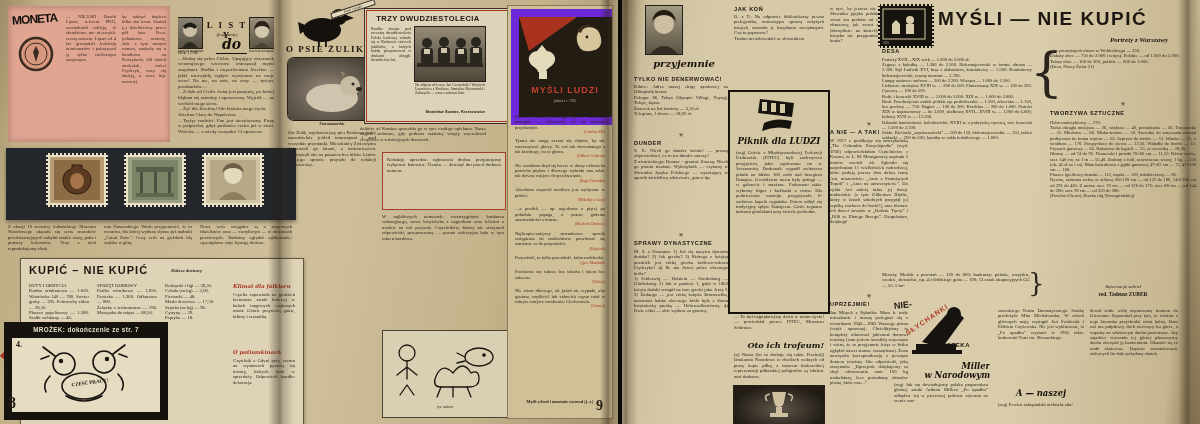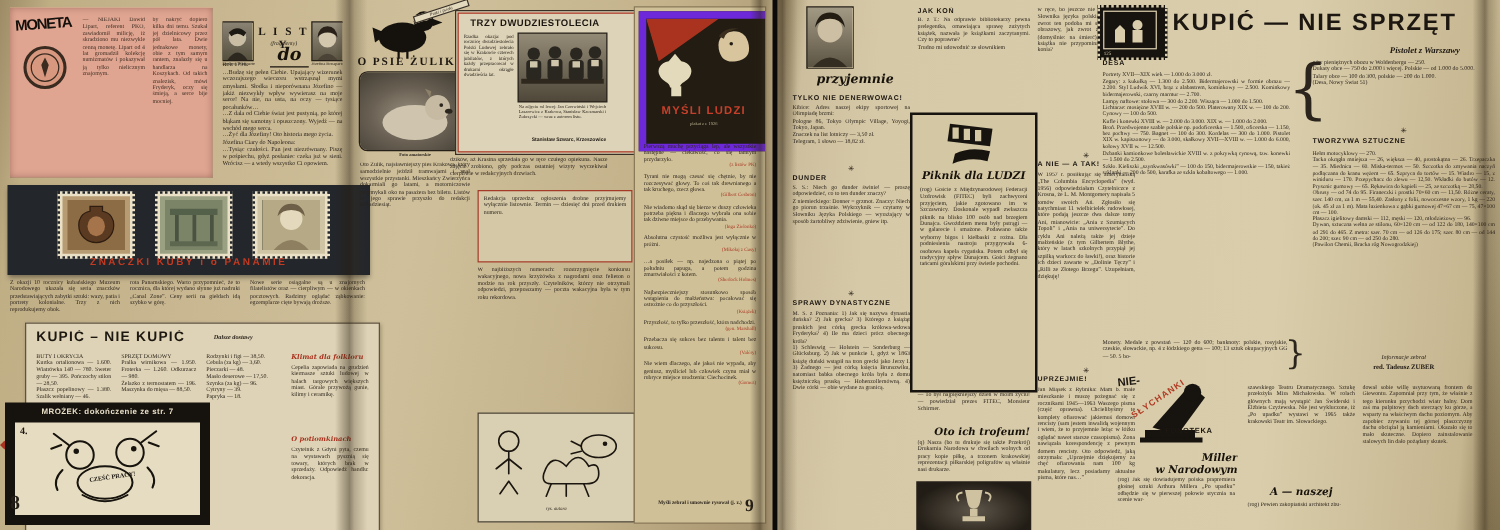--- a/index.html
+++ b/index.html
@@ -103,21 +103,20 @@
       <div class="im" style="background:#cfc4a4;">
         <svg width="54" height="46" viewBox="0 0 54 46">
             <rect x="4" y="3" width="46" height="40" fill="#b4a higher"></rect>
             <rect x="4" y="3" width="46" height="40" fill="#b5a986"></rect>
             <circle cx="27" cy="18" r="9" fill="#e4d9bc"></circle>
             <path d="M16 16 q2 -10 11 -10 t11 10 q-4 -5 -11 -5 t-11 5z" fill="#6e6048"></path>
             <path d="M13 43 q14 -16 28 0z" fill="#8d7f60"></path>
           </svg>
       </div>
     </div>
-    <div class="hd red" style="left:0;top:57px;width:290px;text-align:center;font-size:8px;letter-spacing:2px;color:#c23a22;">ZNACZKI KUBY i o PANAMIE</div>
   </div>
   <div class="tiny" style="left:8px;top:224px;width:88px;height:32px;">Z okazji 10 rocznicy kubańskiego Muzeum Narodowego ukazała się seria znaczków przedstawiających zabytki sztuki: wazy, patia i portrety kolonialne. Trzy z nich reprodukujemy obok.</div>
   <div class="tiny" style="left:104px;top:224px;width:88px;height:32px;">rota Panamskiego. Warto przypomnieć, że to rocznica, dla której wydano słynne już nadruki „Canal Zone”. Ceny serii na giełdach idą szybko w górę.</div>
   <div class="tiny" style="left:200px;top:224px;width:92px;height:32px;">Nowe serie osiągalne są u znajomych filatelistów oraz — cierpliwym — w okienkach pocztowych. Radzimy oglądać ząbkowanie: egzemplarze cięte bywają droższe.</div>
 
   <div class="box" style="left:20px;top:258px;width:282px;height:166px;background:#ded3b6;border:1px solid #5f5340;box-shadow:1px 1px 3px rgba(40,25,10,.3);">
     <div class="hd" style="left:8px;top:5px;font-size:11px;letter-spacing:1px;">KUPIĆ – NIE KUPIĆ</div>
     <div class="tiny" style="left:150px;top:9px;width:70px;font-style:italic;font-weight:700;font-size:5px;text-align:left;">Dalsze dostawy</div>
     <div class="tiny pre" style="left:8px;top:24px;width:60px;height:38px;">BUTY I OKRYCIA
 Kurtka ortalionowa — 1.600. Wiatrówka 140 — 780. Sweter gruby — 395. Pończochy stilon — 28,50.
@@ -233,21 +232,21 @@
         <path d="M58 56 l-4 10 m16 -10 l0 10 m14 -10 l4 10"></path>
         <ellipse cx="96" cy="26" rx="14" ry="9"></ellipse>
           <path d="M82 26 l-8 -4 m8 8 l-8 2"></path>
           <circle cx="101" cy="24" r="1.2" fill="#1b160f"></circle>
       </g>
     </svg>
     <div class="tinyc" style="left:0;top:74px;width:124px;font-style:italic;font-size:3.8px;">rys. autora</div>
   </div>
 
   <div class="box" style="left:508px;top:6px;width:104px;height:412px;background:#cfc097;box-shadow:0 0 0 1px #8a7a58;">
-    <div class="box" style="left:3px;top:3px;width:98px;height:100px;background:#221c13;border:6px solid #6d28d9;">
+    <div class="box" style="left:3px;top:3px;width:98px;height:100px;background:#221c13;border:8px solid #6d28d9;">
       <svg width="92" height="66" viewBox="0 0 92 66">
         <polygon points="0,0 58,0 10,34" fill="#aa3320"></polygon>
         <path d="M70 10 q-14 2 -12 14 t14 10 q12 -2 10 -13 t-12 -11z" fill="#d8c59d"></path>
         <path d="M58 14 q6 -8 16 -6 q-10 1 -12 8z" fill="#3c2f1d"></path>
         <circle cx="68" cy="20" r="1.4" fill="#221c13"></circle>
         <path d="M18 34 c-7 1 -10 7 -7 12 c2 4 8 5 8 9 h8 c0 -4 6 -5 8 -9 c3 -5 0 -11 -7 -12 l-5 -6z" fill="#e3dabb"></path>
         <rect x="20" y="54" width="8" height="8" fill="#e3dabb"></rect>
       </svg>
       <div class="hd red" style="left:0;top:68px;width:92px;text-align:center;font-size:9px;letter-spacing:1px;color:#c5402a;">MYŚLI LUDZI</div>
       <div class="tinyc" style="left:0;top:82px;width:92px;color:#b9ad8a;font-size:3.6px;">plakat z r. 1926</div>
@@ -334,22 +333,22 @@
 
   <div class="box" style="left:256px;top:4px;width:52px;height:40px;background:#17130f;border:2px dotted #d9cdab;">
     <svg width="48" height="36" viewBox="0 0 48 36">
       <rect x="3" y="3" width="42" height="30" fill="none" stroke="#d9cdab" stroke-width="1"></rect>
       <path d="M12 28 v-10 l4 -4 4 4 v10z" fill="#d9cdab"></path>
       <circle cx="30" cy="14" r="4" fill="#d9cdab"></circle>
         <rect x="26" y="18" width="8" height="10" fill="#d9cdab"></rect>
     </svg>
     <div style="position:absolute;left:3px;bottom:1px;font-size:4px;color:#d9cdab;">125</div>
   </div>
-  <div class="hd" style="left:316px;top:8px;width:240px;font-size:19px;letter-spacing:1.5px;">KUPIĆ — NIE SPRZĘT</div>
-  <div class="hd" style="left:400px;top:36px;width:146px;text-align:right;font-style:italic;font-size:7px;font-family:'Liberation Serif',serif;">Pistolet z Warszawy</div>
+  <div class="hd" style="left:316px;top:8px;width:240px;font-size:19px;letter-spacing:1.5px;">MYŚLI — NIE KUPIĆ</div>
+  <div class="hd" style="left:400px;top:36px;width:146px;text-align:right;font-style:italic;font-size:7px;font-family:'Liberation Serif',serif;">Portrety z Warszawy</div>
 
   <div class="hd caps" style="left:260px;top:48px;width:60px;">DESA</div>
   <div class="tiny pre" style="left:260px;top:57px;width:150px;height:212px;font-size:4.55px;">Portrety XVII—XIX wiek — 1.000 do 3.000 zł.
 Zegary: z kukułką — 1.300 do 2.500. Bidermajerowski w formie obrazu — 2.200. Styl Ludwik XVI, brąz z alabastrem, kominkowy — 2.500. Kominkowy bidermajerowski, czarny marmur — 2.700.
 Lampy naftowe: stołowa — 300 do 2.200. Wisząca — 1.000 do 1.500.
 Lichtarze: mosiężne XVIII w. — 200 do 500. Platerowany XIX w. — 100 do 200. Cynowy — 100 do 500.
 Kufle i konewki XVIII w. — 2.000 do 3.000. XIX w. — 1.000 do 2.000.
 Broń. Przedwojenne szable polskie np. podoficerska — 1.500, oficerska — 1.150, bez pochwy — 750. Bagnet — 100 do 300. Kordelas — 300 do 1.000. Pistolet XIX w. kapiszonowy — do 3.000, skałkowy XVII—XVIII w. — 1.000 do 6.000, kołowy XVII w. — 12.500.
 Dzbanki kamionkowe bolesławickie XVIII w. z pokrywką cynową, tzw. konewki — 1.500 do 2.500.
 Szkło. Kieliszki „szynkwasówki” — 100 do 150, bidermajerowskie — 150, takież szklanki — 200 do 500, karafka ze szkła kobaltowego — 1.000.</div>

